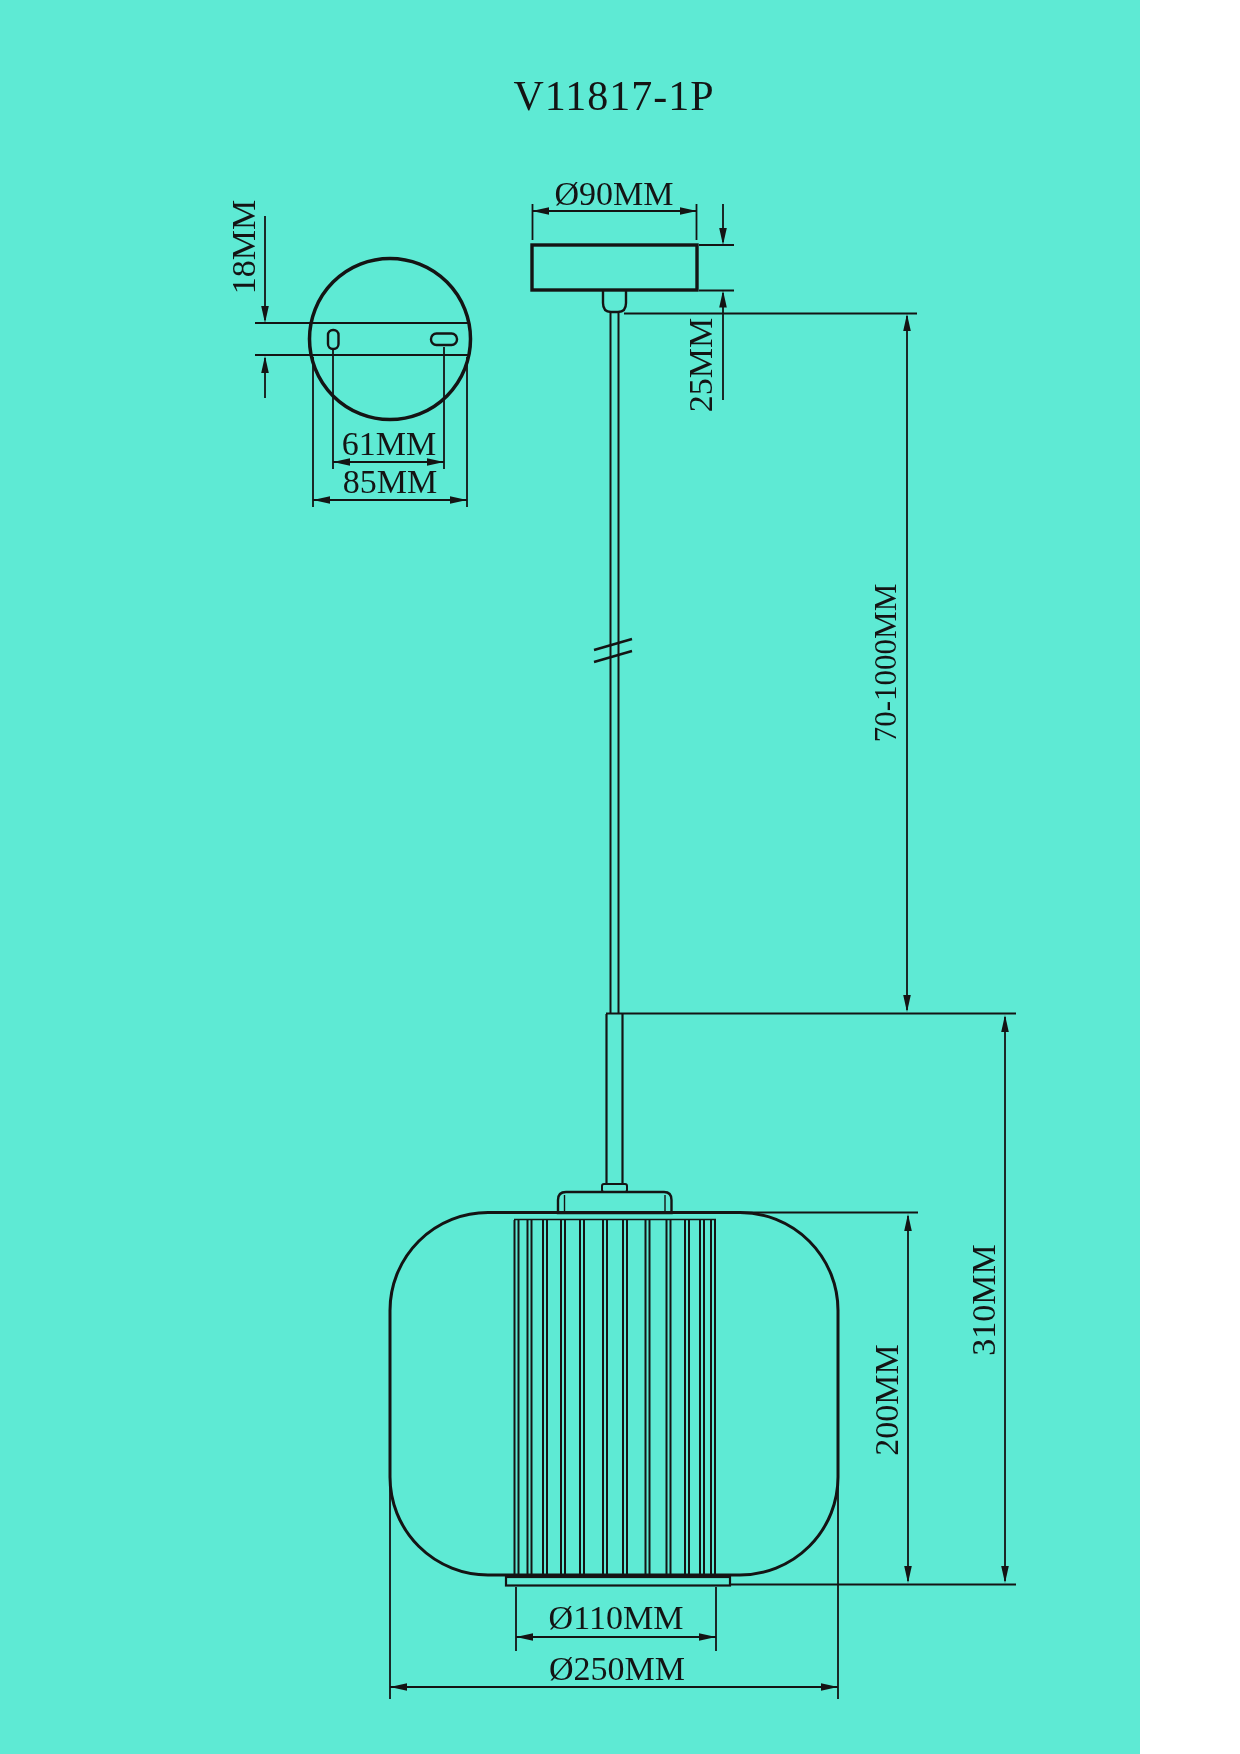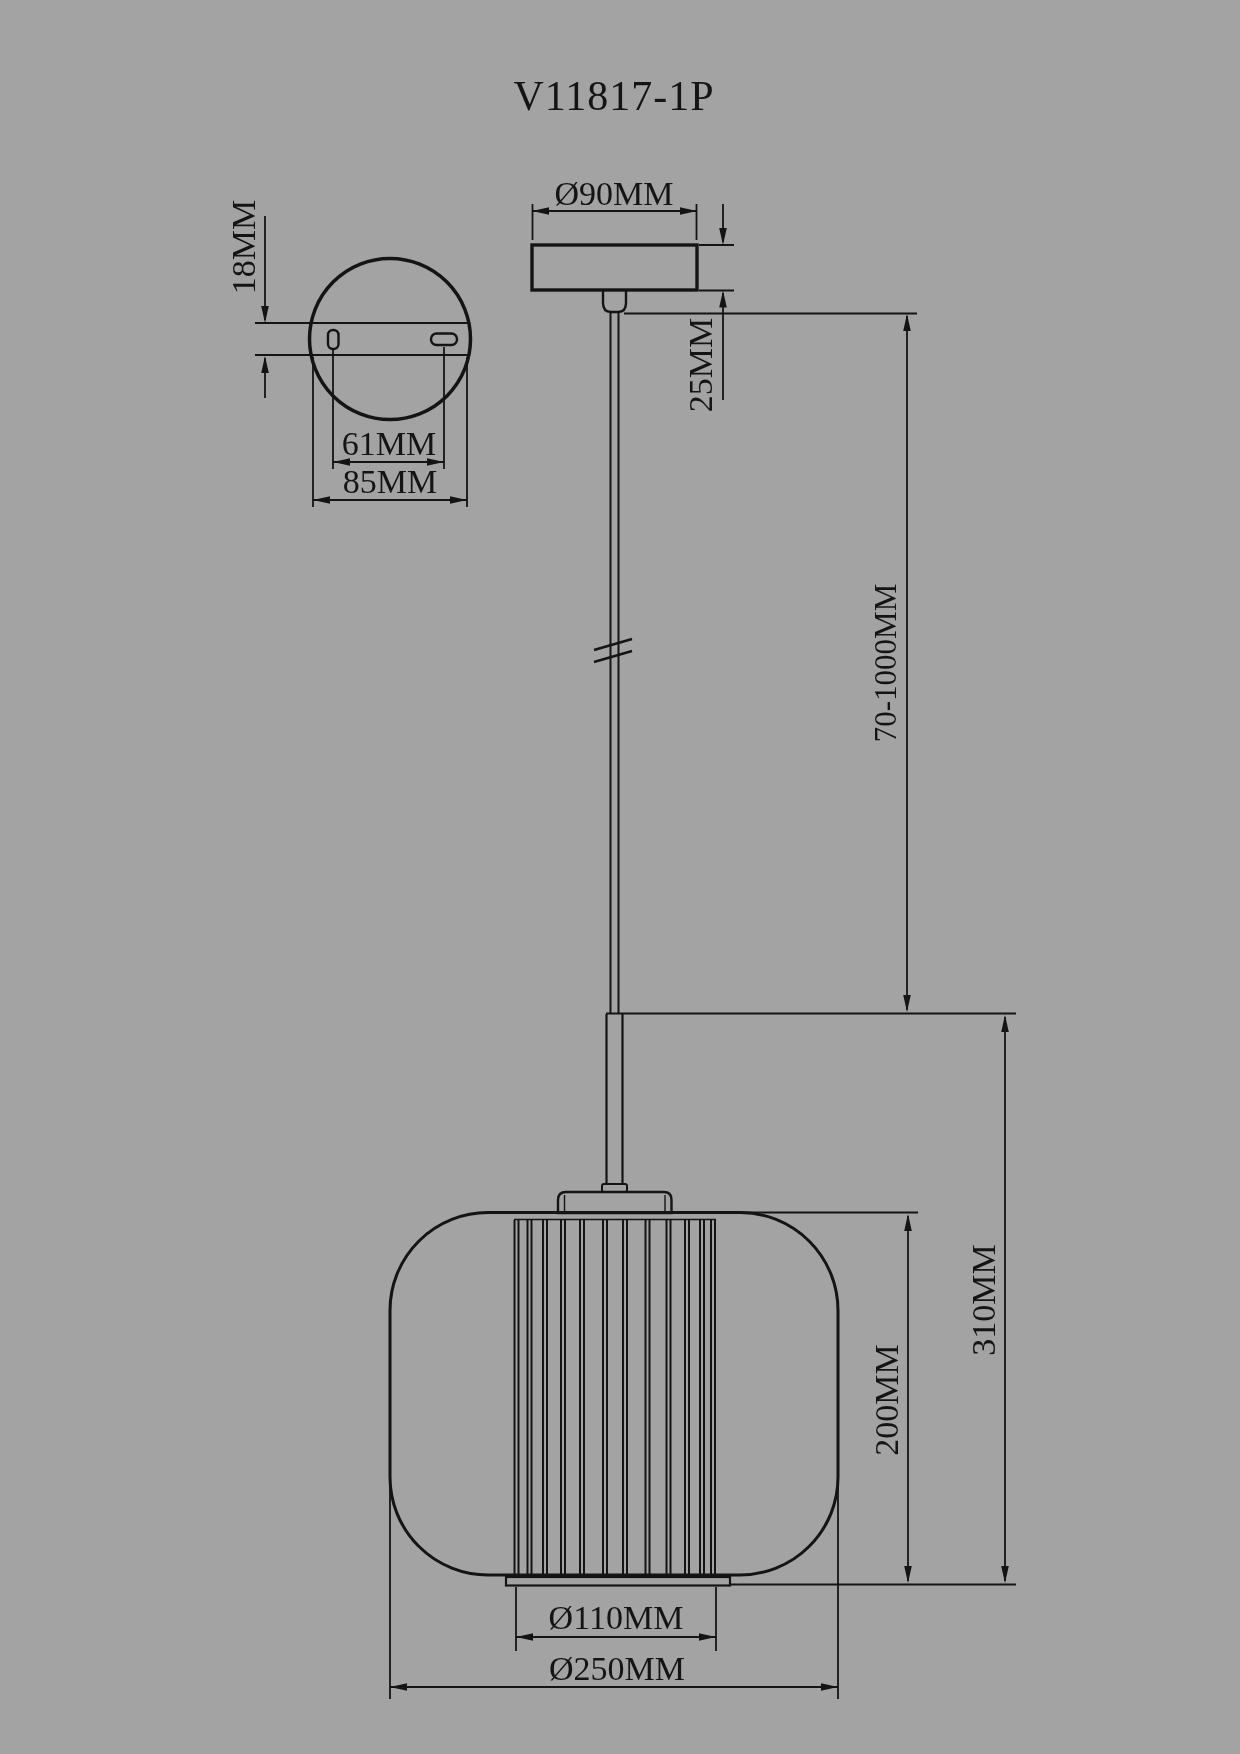--- a/index.html
+++ b/index.html
@@ -1,16 +1,16 @@
 <!DOCTYPE html>
 <html><head>
 <meta charset="utf-8">
 <style>
   html,body{margin:0;padding:0;background:#ffffff;}
-  #canvas{position:relative;width:1240px;height:1754px;background:#a3a3a3;overflow:hidden;}
+  #canvas{position:relative;width:1140px;height:1754px;background:#5eead4;overflow:hidden;}
   svg{position:absolute;top:0;left:0;display:block;}
   text{font-family:"Liberation Serif","DejaVu Serif",serif;fill:#141414;}
   .t-title{font-size:42px;letter-spacing:1px;}
   .t-dim{font-size:34px;}
   .t-dim-s{font-size:31px;}
   line,rect,circle,path{vector-effect:none;}
 </style>
 </head>
 <body>
 

